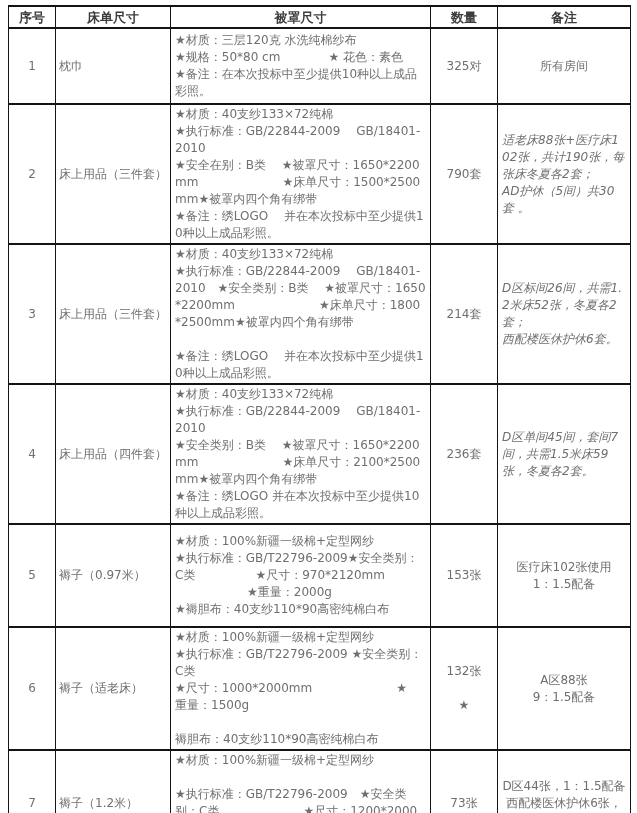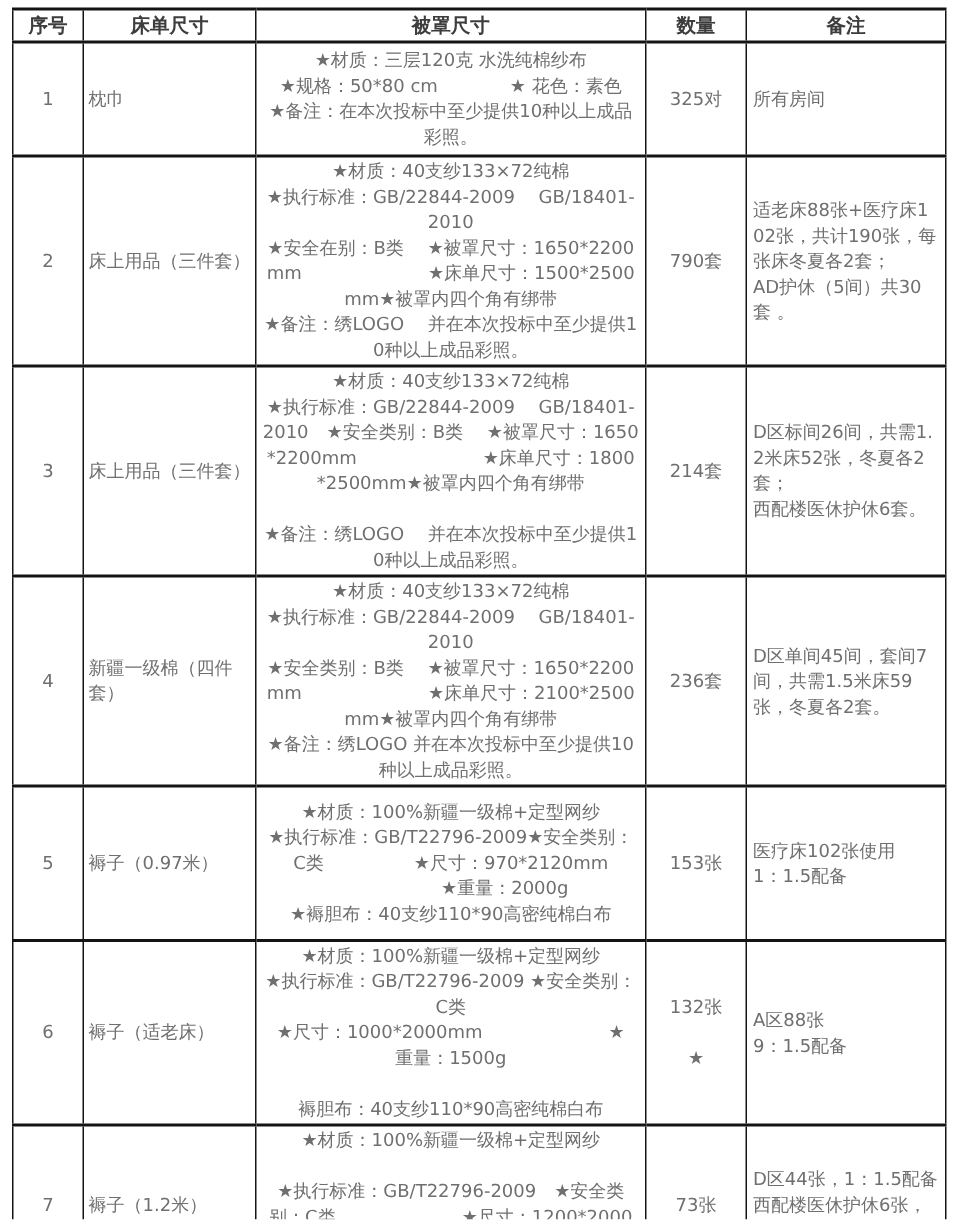--- a/index.html
+++ b/index.html
@@ -38,31 +38,32 @@
   }
   col.c-no     { width: 47px; }
   col.c-name   { width: 115px; }
   col.c-spec   { width: 260px; }
   col.c-qty    { width: 67px; }
   col.c-remark { width: 133px; }
 
   td.no, td.qty { text-align: center; white-space: pre-wrap; }
   td.name { text-align: left; white-space: pre-wrap; word-break: break-all; }
   td.spec {
-    text-align: center;
+    text-align: left;
     white-space: pre-wrap;
     word-break: break-all;
     padding: 1px 4px;
   }
   td.remark {
+    text-align: center;
     white-space: pre-wrap;
     word-break: break-all;
     padding: 0 4px;
   }
-  td.remark.left { text-align: left; }
+  td.remark.left { text-align: left; font-style: italic; }
 
   tr.h-head { height: 22px; }
   tr.h-r1 { height: 76px; }
   tr.h-r2 { height: 125px; }
   tr.h-r3 { height: 134px; }
   tr.h-r4 { height: 135px; }
   tr.h-r5 { height: 103px; }
   tr.h-r6 { height: 105px; }
   tr.h-r7 { height: 100px; }
 </style>
@@ -114,21 +115,21 @@
         <td class="spec">★材质：40支纱133×72纯棉
 ★执行标准：GB/22844-2009　 GB/18401-2010　★安全类别：B类　 ★被罩尺寸：1650*2200mm　　　　　　　★床单尺寸：1800*2500mm★被罩内四个角有绑带
 
 ★备注：绣LOGO　 并在本次投标中至少提供10种以上成品彩照。</td>
         <td class="qty">214套</td>
         <td class="remark left">D区标间26间，共需1.2米床52张，冬夏各2套；
 西配楼医休护休6套。</td>
       </tr>
       <tr class="h-r4">
         <td class="no">4</td>
-        <td class="name">新疆一级棉（四件套）</td>
+        <td class="name">床上用品（四件套）</td>
         <td class="spec">★材质：40支纱133×72纯棉
 ★执行标准：GB/22844-2009　 GB/18401-2010
 ★安全类别：B类　 ★被罩尺寸：1650*2200mm　　　　　　　★床单尺寸：2100*2500mm★被罩内四个角有绑带
 ★备注：绣LOGO 并在本次投标中至少提供10种以上成品彩照。</td>
         <td class="qty">236套</td>
         <td class="remark left">D区单间45间，套间7间，共需1.5米床59张，冬夏各2套。</td>
       </tr>
       <tr class="h-r5">
         <td class="no">5</td>
         <td class="name">褥子（0.97米）</td>

